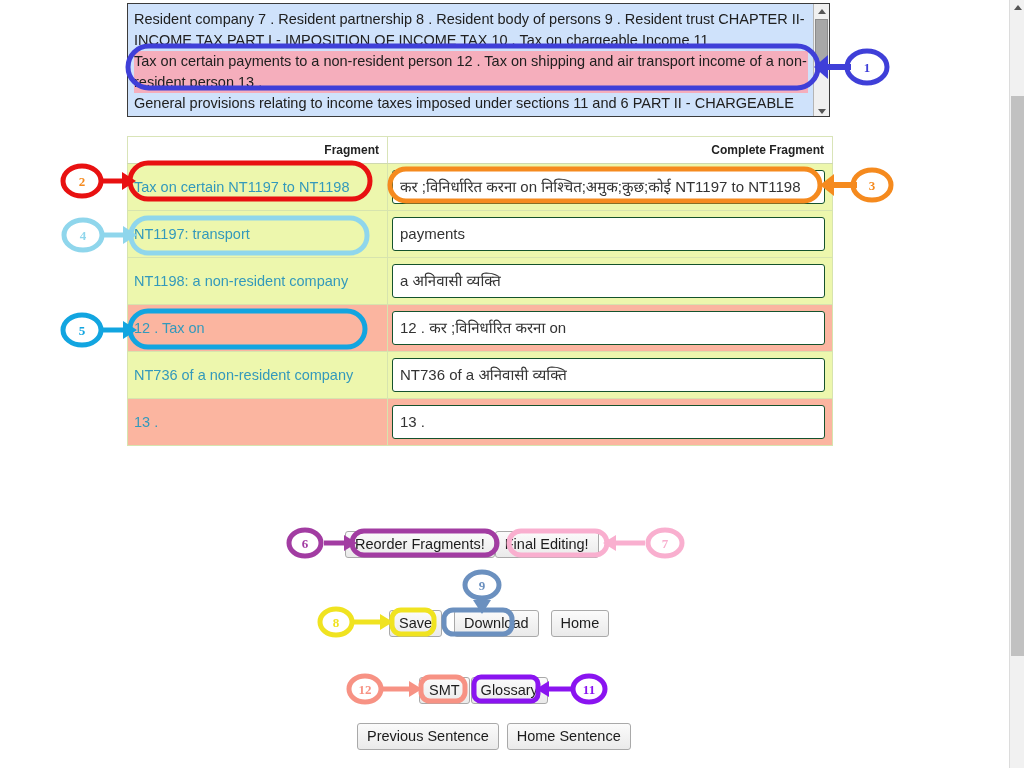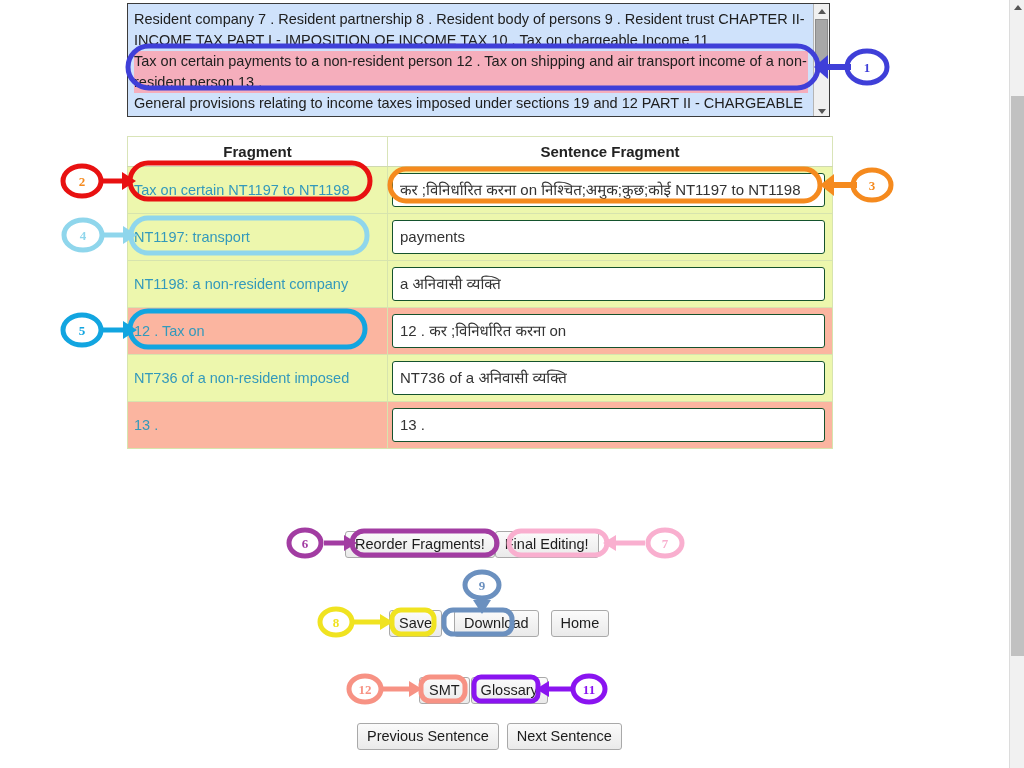--- a/index.html
+++ b/index.html
@@ -81,22 +81,22 @@
   .frag-table {
     position: absolute; left: 127px; top: 136px;
     width: 705px;
     border-collapse: collapse;
     table-layout: fixed;
   }
   .frag-table th {
     background: #ffffff;
     border: 1px solid #d9e4b8;
     border-bottom: 1px solid #cfd9b0;
-    text-align: center;
-    font-size: 15px;
+    text-align: right;
+    font-size: 12px;
     font-weight: bold;
     color: #222;
     padding: 6px 8px;
     height: 27px;
   }
   .frag-table col.c1 { width: 260px; }
   .frag-table col.c2 { width: 445px; }
   .frag-table td {
     border: 1px solid #d7e4ae;
     vertical-align: middle;
@@ -163,42 +163,42 @@
 </head>
 <body>
 
 <div id="page">
 
   <div class="source-panel">
     <div class="source-inner">
       <div class="src-line">Resident company 7 . Resident partnership 8 . Resident body of persons 9 . Resident trust CHAPTER II-</div>
       <div class="src-line">INCOME TAX PART I - IMPOSITION OF INCOME TAX 10 . Tax on chargeable Income 11</div>
       <div class="src-highlight src-line wrap">Tax on certain payments to a non-resident person 12 . Tax on shipping and air transport income of a non-resident person 13 .</div>
-      <div class="src-line">General provisions relating to income taxes imposed under sections 19 and 12 PART II - CHARGEABLE</div>
+      <div class="src-line">General provisions relating to income taxes imposed under sections 11 and 6 PART II - CHARGEABLE</div>
     </div>
     <div class="ta-scrollbar">
       <div class="btn up">
           <div class="tri tri-up"></div>
         </div>
       <div class="thumb"></div>
       <div class="btn down">
           <div class="tri tri-down"></div>
         </div>
     </div>
   </div>
 
   <table class="frag-table">
     <colgroup>
         <col class="c1">
         <col class="c2">
       </colgroup>
     <thead>
       <tr>
         <th>Fragment</th>
-        <th>Sentence Fragment</th>
+        <th>Complete Fragment</th>
       </tr>
     </thead>
     <tbody>
       <tr class="row-green">
         <td class="cell-frag">Tax on certain NT1197 to NT1198</td>
         <td class="cell-complete">
           <div class="frag-input">कर ;विनिर्धारित करना on निश्चित;अमुक;कुछ;कोई NT1197 to NT1198</div>
         </td>
       </tr>
       <tr class="row-green">
@@ -213,21 +213,21 @@
           <div class="frag-input">a अनिवासी व्यक्ति</div>
         </td>
       </tr>
       <tr class="row-salmon">
         <td class="cell-frag">12 . Tax on</td>
         <td class="cell-complete">
           <div class="frag-input">12 . कर ;विनिर्धारित करना on</div>
         </td>
       </tr>
       <tr class="row-green">
-        <td class="cell-frag">NT736 of a non-resident imposed</td>
+        <td class="cell-frag">NT736 of a non-resident company</td>
         <td class="cell-complete">
           <div class="frag-input">NT736 of a अनिवासी व्यक्ति</div>
         </td>
       </tr>
       <tr class="row-salmon">
         <td class="cell-frag">13 .</td>
         <td class="cell-complete">
           <div class="frag-input">13 .</div>
         </td>
       </tr>
@@ -245,21 +245,21 @@
     <button class="ui-btn">Home</button>
   </div>
 
   <div class="btn-row" id="row-smt">
     <button class="ui-btn">SMT</button>
     <button class="ui-btn">Glossary</button>
   </div>
 
   <div class="btn-row" id="row-nav">
     <button class="ui-btn">Previous Sentence</button>
-    <button class="ui-btn">Next Sentence</button>
+    <button class="ui-btn">Home Sentence</button>
   </div>
 
   <svg id="annotations" viewBox="0 0 1024 768">
 
     <g>
       <rect x="128" y="46" width="690" height="42" rx="21" ry="21" fill="none" stroke="#3f3fd8" stroke-width="5"></rect>
       <path d="M822 67 L851 67" stroke="#3f3fd8" stroke-width="6" fill="none"></path>
       <path d="M828 55 L814 67 L828 79 Z" fill="#3f3fd8"></path>
       <ellipse cx="867" cy="67" rx="20" ry="16" fill="none" stroke="#3f3fd8" stroke-width="5"></ellipse>
       <text class="anno-num" x="867" y="72" text-anchor="middle" fill="#3f3fd8">1</text>

